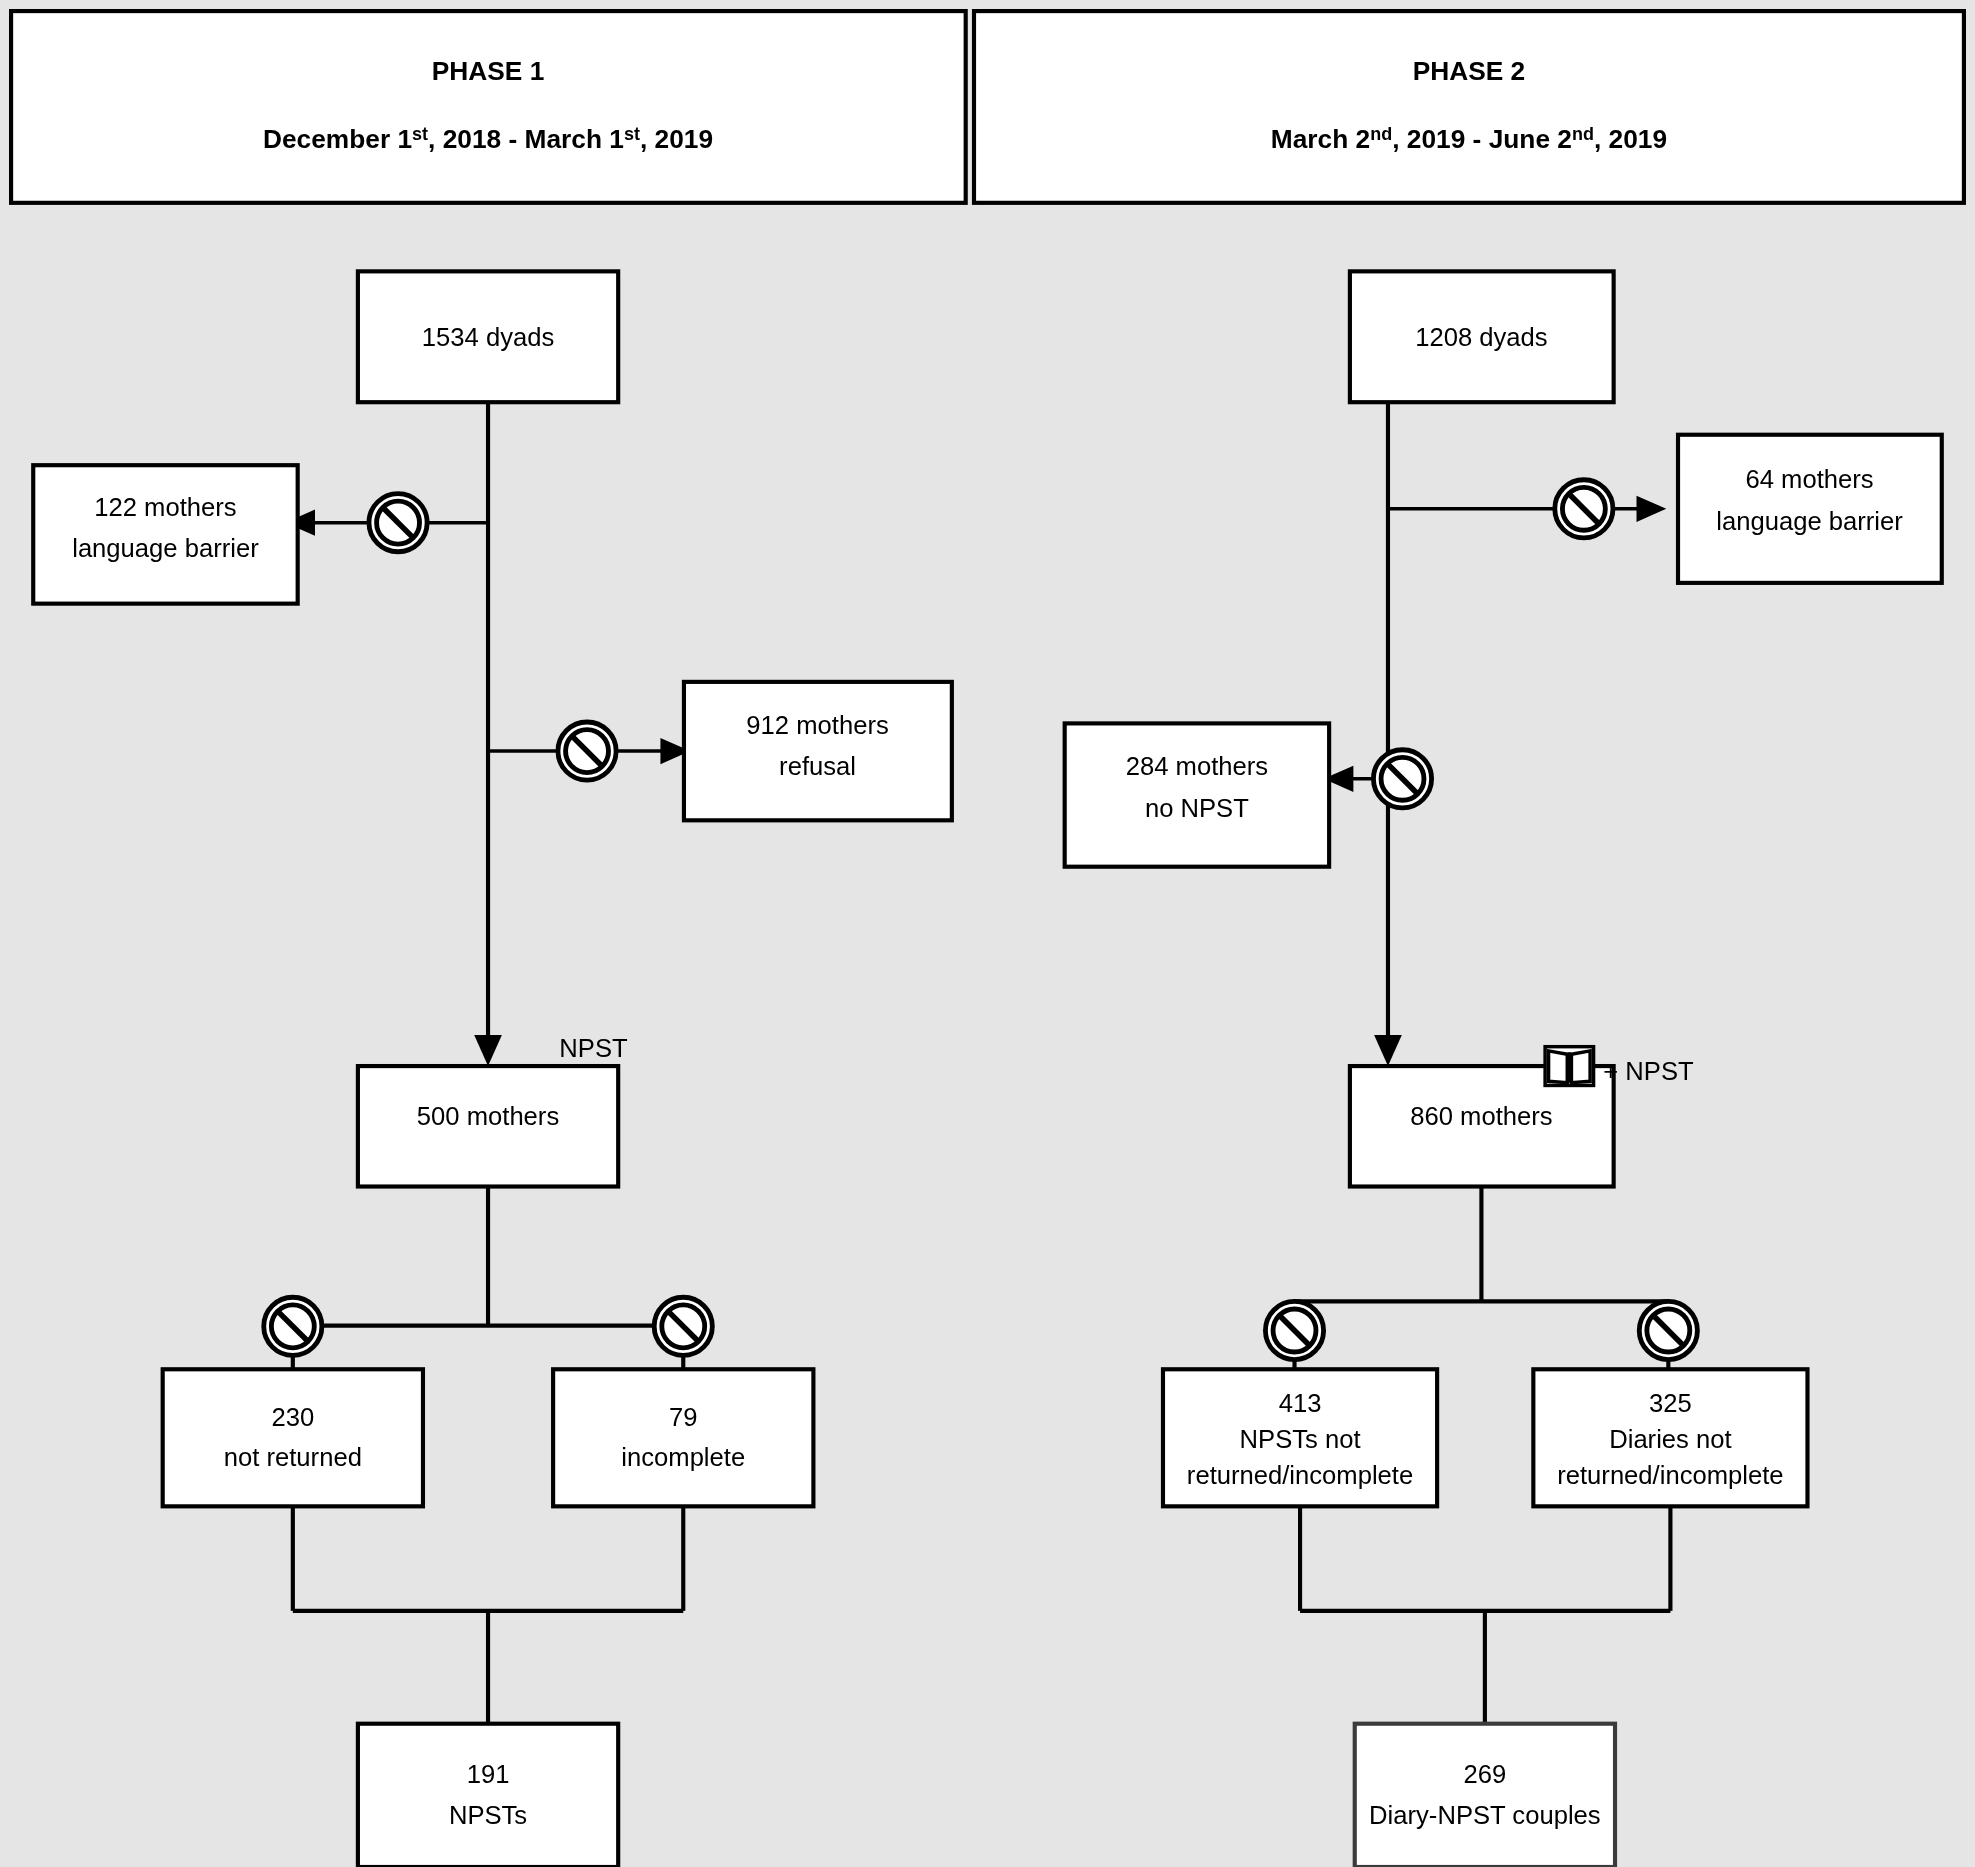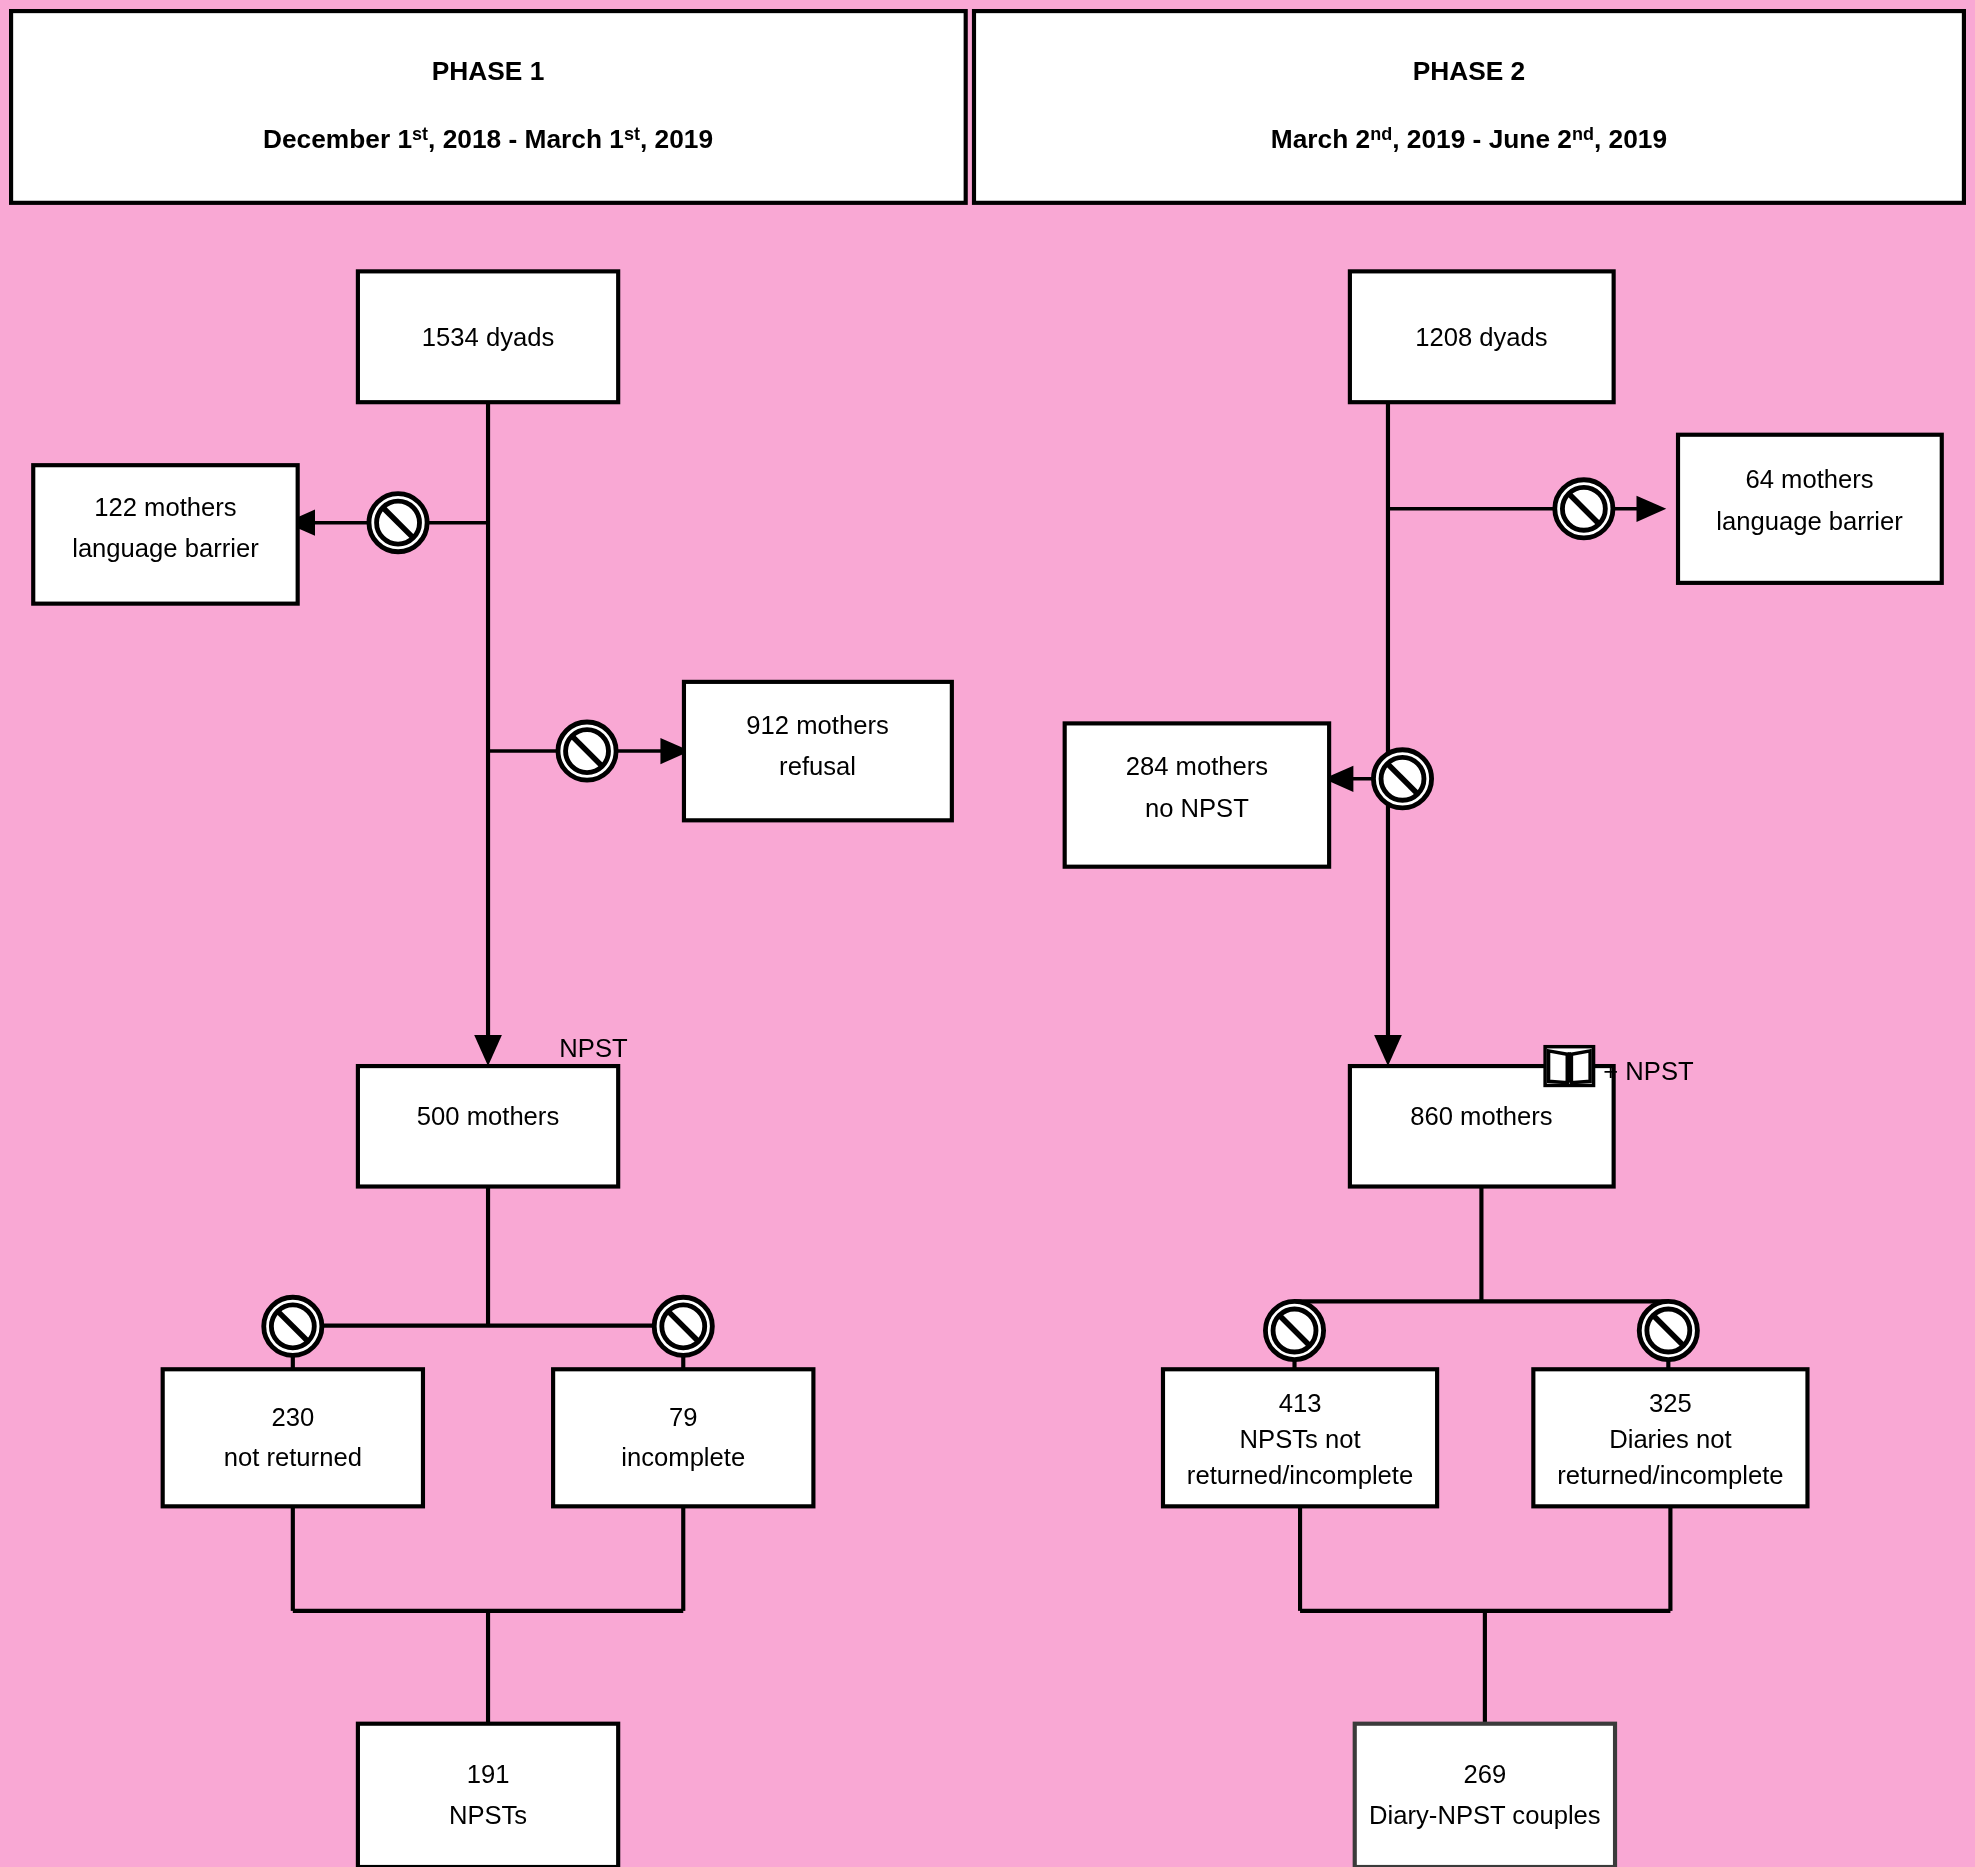--- a/index.html
+++ b/index.html
@@ -1,20 +1,20 @@
 <!DOCTYPE html>
 <html style="font-size:11px"><head>
 <meta charset="utf-8">
 <style>
   html,body{margin:0;padding:0;background:#ffffff;}
   #root{
     position:relative;
     width:1975px;
     height:1867px;
-    background:#f9a8d4;
+    background:#e5e5e5;
     font-family:"Liberation Sans", sans-serif;
   }
   svg.flow{position:absolute;top:0;left:0;width:1975px;height:1867px;}
   .bx{fill:#ffffff;stroke:#000000;stroke-width:6;}
   .bx-soft{fill:#ffffff;stroke:#3b3b3b;stroke-width:6;}
   .ln{stroke:#000000;stroke-width:6;fill:none;}
   .ln-thin{stroke:#000000;stroke-width:5;fill:none;}
   .icircle{fill:#ffffff;stroke:#000000;stroke-width:7;}
   .icircle-in{fill:none;stroke:#000000;stroke-width:7;}
   .islash{stroke:#000000;stroke-width:8;fill:none;}

